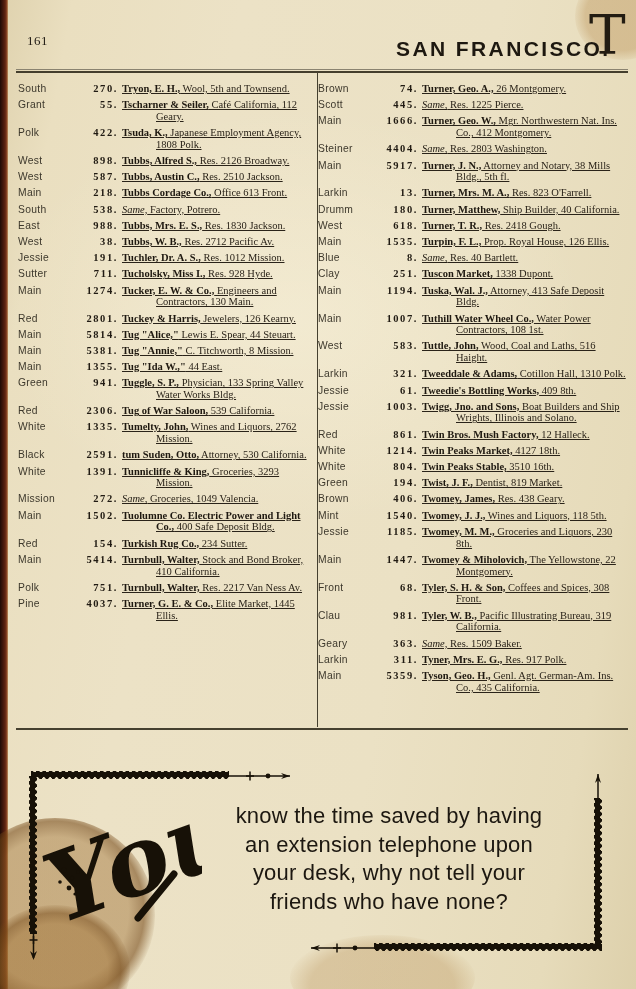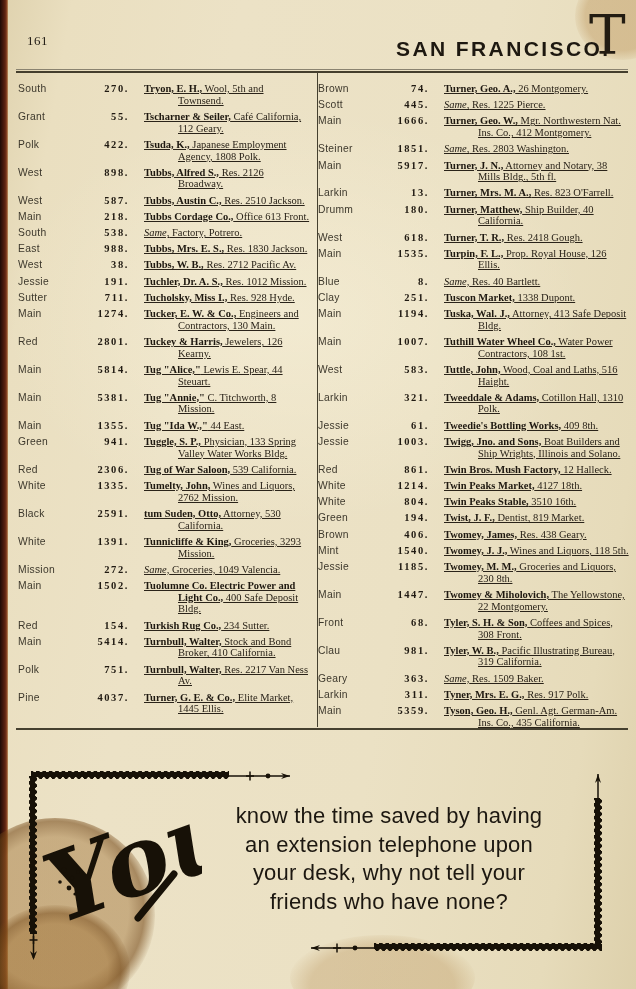--- a/index.html
+++ b/index.html
@@ -36,21 +36,21 @@
     border-top:1px solid #8a8370;border-bottom:2px solid #443e2d;}
 
   
   .cols{position:absolute;left:18px;top:83px;width:611px;display:flex;}
   .col{box-sizing:border-box;}
   .col-left{width:299px;padding-right:6px;}
   .col-right{width:312px;padding-left:1px;}
   .divider{position:absolute;left:317px;top:72px;width:1px;height:655px;background:#45402f;}
   .rule-bottom{position:absolute;left:16px;width:612px;top:728px;height:0;border-top:2px solid #45402f;}
 
-  .entry{display:grid;grid-template-columns:51px 45px 1fr;column-gap:15px;
+  .entry{display:grid;grid-template-columns:51px 45px 1fr;column-gap:4px;
     margin-bottom:4.5px;font-size:10.5px;line-height:11.7px;}
   .ex{font-family:"Liberation Sans",sans-serif;font-size:10.3px;color:#3d382c;letter-spacing:.3px;}
   .num{text-align:right;font-weight:700;letter-spacing:1.6px;white-space:nowrap;color:#201a12;}
   .body{padding-left:34px;text-indent:-34px;color:#2a2319;text-decoration:underline;}
   .nm{font-weight:700;color:#1e1810;}
   .nm.same{font-weight:400;font-style:italic;}
 
   
   .ad{position:absolute;left:28px;top:768px;width:577px;height:196px;}
   .coil{position:absolute;}
@@ -269,21 +269,21 @@
     </div>
 
     <div class="entry">
       <span class="ex">Main</span>
       <span class="num">1666.</span>
       <span class="body"><b class="nm">Turner, Geo. W.,</b><span> Mgr. Northwestern Nat. Ins. Co., 412 Montgomery.</span></span>
     </div>
 
     <div class="entry">
       <span class="ex">Steiner</span>
-      <span class="num">1851.</span>
+      <span class="num">4404.</span>
       <span class="body"><b class="nm same">Same,</b><span> Res. 2803 Washington.</span></span>
     </div>
 
     <div class="entry">
       <span class="ex">Main</span>
       <span class="num">5917.</span>
       <span class="body"><b class="nm">Turner, J. N.,</b><span> Attorney and Notary, 38 Mills Bldg., 5th fl.</span></span>
     </div>
 
     <div class="entry">

